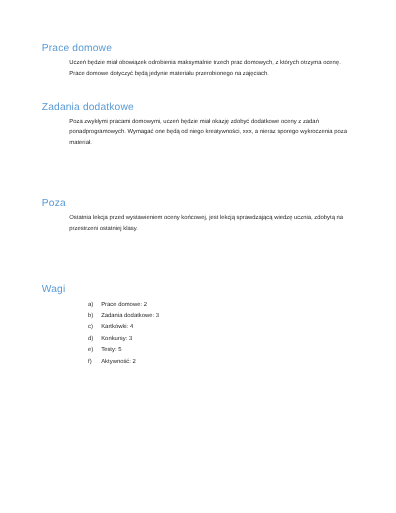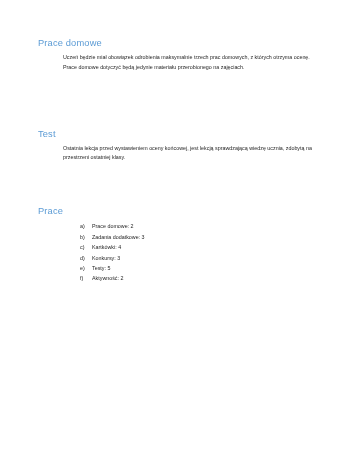--- a/index.html
+++ b/index.html
@@ -72,36 +72,40 @@
 <body>
 
 <div class="page">
 
   <div class="section">
     <h1 class="heading">Prace domowe</h1>
     <p class="body-text">Uczeń będzie miał obowiązek odrobienia maksymalnie trzech prac domowych, z których otrzyma ocenę. Prace domowe dotyczyć będą jedynie materiału przerobionego na zajęciach.</p>
   </div>
   <div class="gap-after-para"></div>
 
+  <div class="section">
+    <h1 class="heading">Zadania dodatkowe</h1>
+    <p class="body-text">Poza zwykłymi pracami domowymi, uczeń będzie miał okazję zdobyć dodatkowe oceny z zadań ponadprogramowych. Wymagać one będą od niego kreatywności, xxx, a nieraz sporego wykroczenia poza materiał.</p>
+  </div>
   <div class="gap-after-para"></div>
 
   <div class="gap-after-para"></div>
   <div class="gap-small"></div>
 
   <div class="section">
-    <h1 class="heading">Test</h1>
+    <h1 class="heading">Poza</h1>
     <p class="body-text">Ostatnia lekcja przed wystawieniem oceny końcowej, jest lekcją sprawdzającą wiedzę ucznia, zdobytą na przestrzeni ostatniej klasy.</p>
   </div>
   <div class="gap-after-para"></div>
 
   <div class="gap-after-para"></div>
   <div class="gap-small"></div>
 
   <div class="section">
-    <h1 class="heading">Prace</h1>
+    <h1 class="heading">Wagi</h1>
     <ul class="wagi-list">
       <li class="wagi-item">
         <span class="wagi-marker">a)</span>
         <span class="wagi-label">Prace domowe: 2</span>
       </li>
       <li class="wagi-item">
         <span class="wagi-marker">b)</span>
         <span class="wagi-label">Zadania dodatkowe: 3</span>
       </li>
       <li class="wagi-item">

